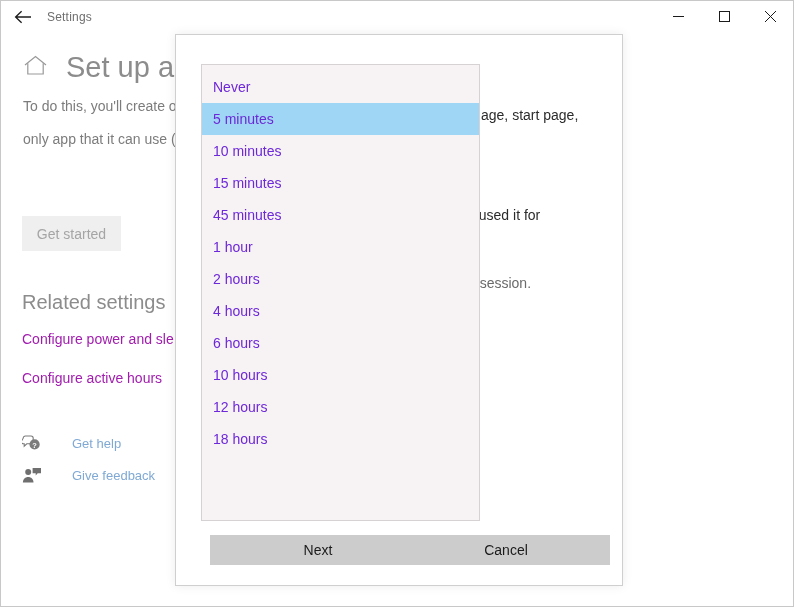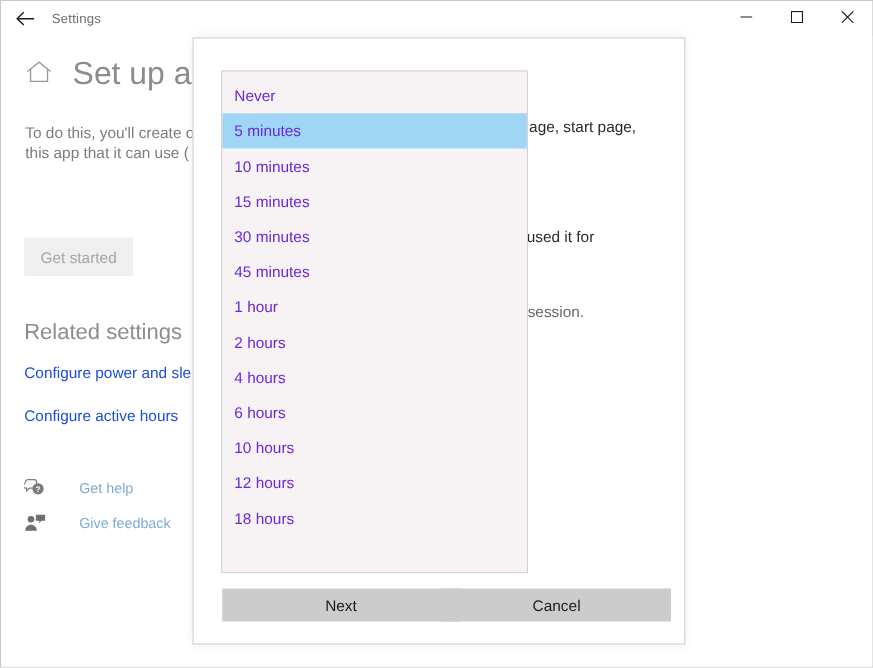--- a/index.html
+++ b/index.html
@@ -89,21 +89,21 @@
     white-space: nowrap;
   }
   .body-text {
     position: absolute;
     left: 22px;
     font-size: 14px;
     color: #7c7c7c;
     line-height: 23px;
     white-space: nowrap;
   }
-  #body-line-1 { top: 76px; }
+  #body-line-1 { top: 62px; }
   #body-line-2 { top: 95px; }
 
   #get-started-button {
     position: absolute;
     left: 21px; top: 183px;
     width: 99px;
     height: 35px;
     background: #efeff0;
     color: #a5a5a5;
     border: none;
@@ -120,21 +120,21 @@
     left: 21px; top: 258px;
     font-size: 20px;
     color: #8c8c8c;
     font-weight: 300;
     white-space: nowrap;
   }
   .link {
     position: absolute;
     left: 21px;
     font-size: 14px;
-    color: #1d4ed8;
+    color: #a21caf;
     white-space: nowrap;
     cursor: default;
   }
   #link-power { top: 298px; }
   #link-hours { top: 337px; }
 
   .help-row {
     position: absolute;
     left: 21px;
     display: flex;
@@ -212,21 +212,21 @@
     background: #cccccc;
     border: none;
     font-family: "Liberation Sans", sans-serif;
     font-size: 14px;
     color: #1b1b1b;
     display: flex;
     align-items: center;
     justify-content: center;
     cursor: default;
   }
-  #btn-next { left: 26px; top: 0; width: 216px; }
+  #btn-next { left: 34px; top: 0; width: 216px; }
   #btn-cancel { left: 226px; top: 0; width: 208px; }
 </style>
 </head>
 <body>
 
 <div id="window">
 
   <div id="titlebar">
     <div id="back-button">
       <span>
@@ -268,21 +268,21 @@
       <span id="home-icon">
         <svg width="25" height="23" viewBox="0 0 25 23">
           <path d="M2 11 L12.5 2.5 L23 11" stroke="#999999" stroke-width="1.2" fill="none"></path>
           <path d="M4.8 9.2 V20 H20.2 V9.2" stroke="#999999" stroke-width="1.2" fill="none"></path>
         </svg>
       </span>
       <span id="page-heading">Set up a k</span>
     </div>
 
     <div class="body-text" id="body-line-1">To do this, you'll create o</div>
-    <div class="body-text" id="body-line-2">this app that it can use (</div>
+    <div class="body-text" id="body-line-2">only app that it can use (</div>
 
     <div id="related-heading">Related settings</div>
 
     <div id="get-started-button">Get started</div>
 
     <div class="link" id="link-power">Configure power and sle</div>
     <div class="link" id="link-hours">Configure active hours</div>
 
     <div class="help-row" id="row-get-help">
       <span class="help-icon">
@@ -317,21 +317,20 @@
       <div class="dlg-btn" id="btn-next">Next</div>
       <div class="dlg-btn" id="btn-cancel">Cancel</div>
     </div>
   </div>
 
   <div id="dropdown">
       <div class="dd-item">Never</div>
       <div class="dd-item selected">5 minutes</div>
       <div class="dd-item">10 minutes</div>
       <div class="dd-item">15 minutes</div>
-      <div class="dd-item">30 minutes</div>
       <div class="dd-item">45 minutes</div>
       <div class="dd-item">1 hour</div>
       <div class="dd-item">2 hours</div>
       <div class="dd-item">4 hours</div>
       <div class="dd-item">6 hours</div>
       <div class="dd-item">10 hours</div>
       <div class="dd-item">12 hours</div>
       <div class="dd-item">18 hours</div>
     </div>
 

